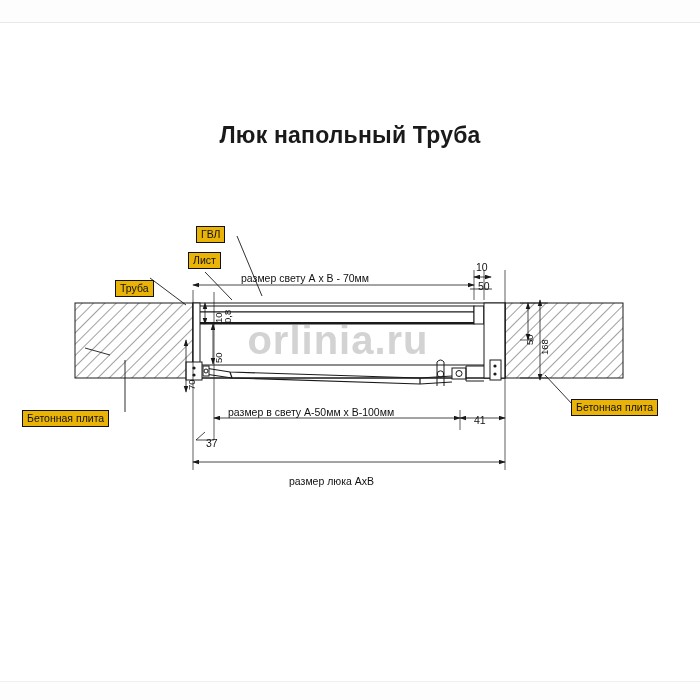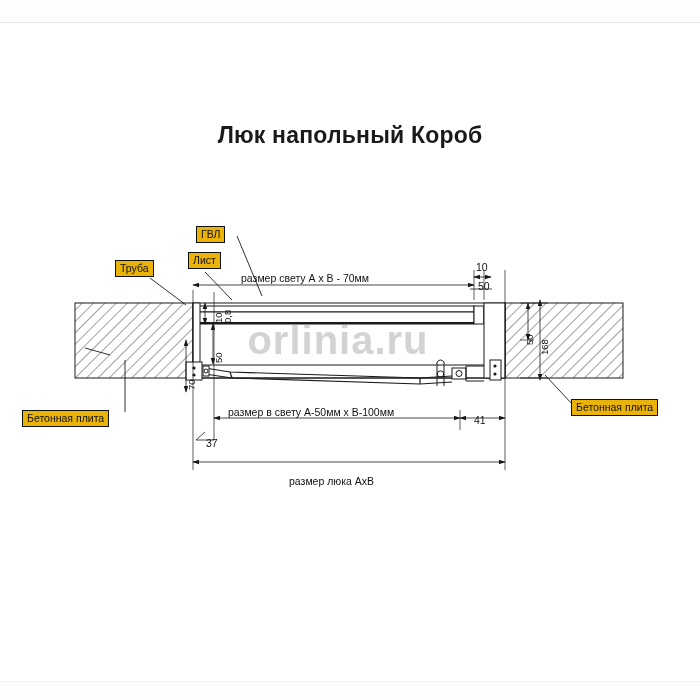--- a/index.html
+++ b/index.html
@@ -77,21 +77,21 @@
   }
 </style>
 </head>
 <body>
 
 <div id="page">
 
   <div class="edge-top"></div>
   <div class="edge-bottom"></div>
 
-  <div class="title">Люк напольный Короб</div>
+  <div class="title">Люк напольный Труба</div>
 
   <svg id="drawing" width="700" height="700" viewBox="0 0 700 700">
     <defs>
       <pattern id="hatch45" width="8" height="8" patternTransform="rotate(45)" patternUnits="userSpaceOnUse">
         <line x1="0" y1="0" x2="0" y2="8" stroke="#2b2b2b" stroke-width="0.9"></line>
       </pattern>
       <marker id="arr" markerWidth="9" markerHeight="9" refX="8" refY="3" orient="auto" markerUnits="strokeWidth">
         <path d="M0,0 L9,3 L0,6 z" fill="#1a1a1a"></path>
       </marker>
       <marker id="arrStart" markerWidth="9" markerHeight="9" refX="1" refY="3" orient="auto" markerUnits="strokeWidth">
@@ -188,21 +188,21 @@
       <line x1="205" y1="303" x2="205" y2="324" stroke="#1a1a1a" stroke-width="0.8" marker-start="url(#arrStart)" marker-end="url(#arr)"></line>
       <line x1="213" y1="324" x2="213" y2="364" stroke="#1a1a1a" stroke-width="0.8" marker-start="url(#arrStart)" marker-end="url(#arr)"></line>
       <line x1="186" y1="340" x2="186" y2="392" stroke="#1a1a1a" stroke-width="0.8" marker-start="url(#arrStart)" marker-end="url(#arr)"></line>
       <line x1="196" y1="440" x2="214" y2="440" stroke="#1a1a1a" stroke-width="0.8"></line>
       <line x1="196" y1="440" x2="205" y2="432" stroke="#1a1a1a" stroke-width="0.8"></line>
     </g>
   </svg>
 
   <div class="watermark">orlinia.ru</div>
 
-  <div class="lbl box" style="left:115px; top:260px;">Труба</div>
+  <div class="lbl box" style="left:115px; top:280px;">Труба</div>
   <div class="lbl box" style="left:188px; top:252px;">Лист</div>
   <div class="lbl box" style="left:196px; top:226px;">ГВЛ</div>
   <div class="lbl box" style="left:22px; top:410px;">Бетонная плита</div>
   <div class="lbl box" style="left:571px; top:399px;">Бетонная плита</div>
 
   <div class="lbl" style="left:241px; top:272px;">размер свету А х В - 70мм</div>
   <div class="lbl" style="left:228px; top:406px;">размер в свету А-50мм х В-100мм</div>
   <div class="lbl" style="left:289px; top:451px;margin-top:24px;">размер люка АхВ</div>
 
   <div class="lbl" style="left:476px; top:261px;">10</div>

